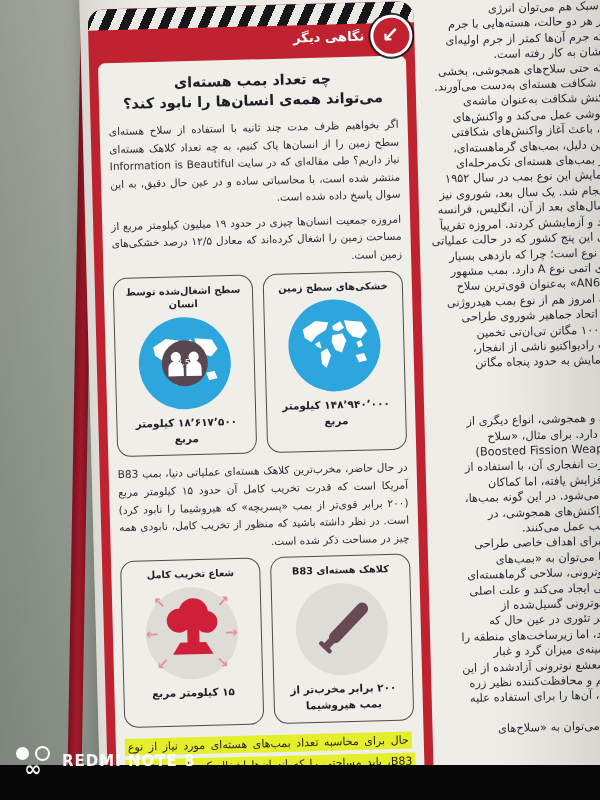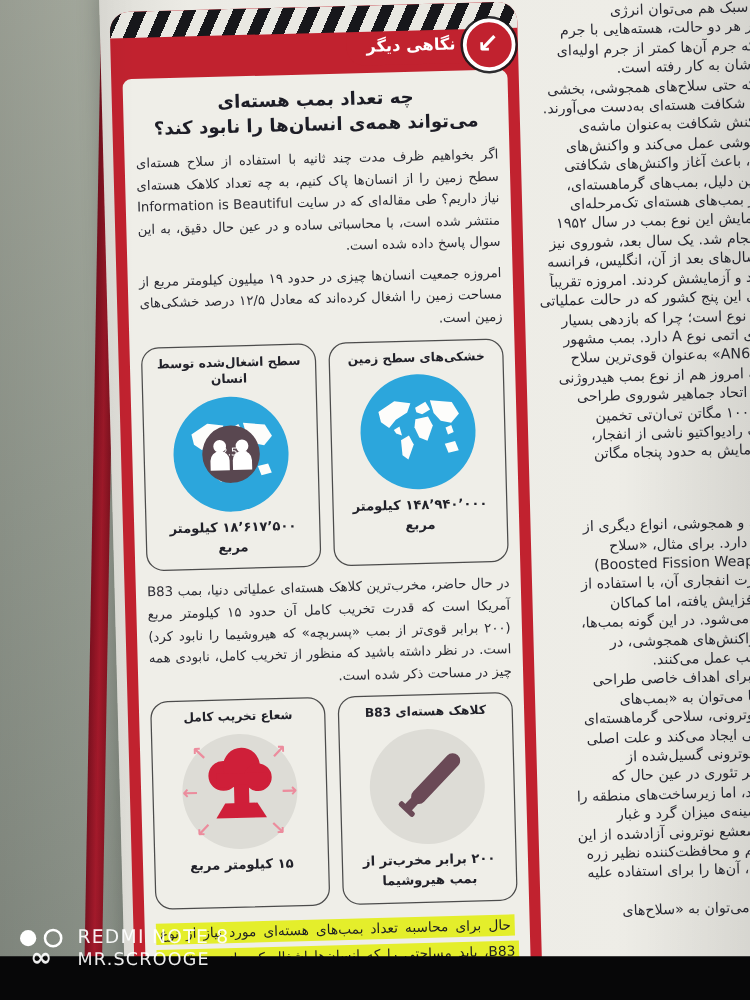--- a/index.html
+++ b/index.html
@@ -65,21 +65,21 @@
   .bottom-bar{position:absolute;left:0;right:0;bottom:0;height:35px;background:#070708;z-index:20;}
   .shade{position:absolute;inset:0;z-index:15;pointer-events:none;
          background:linear-gradient(90deg,rgba(0,0,0,.10) 0%,rgba(0,0,0,0) 18%,rgba(0,0,0,0) 82%,rgba(0,0,0,.08) 100%);}
   .watermark{position:absolute;left:16px;bottom:24px;z-index:30;display:flex;align-items:center;gap:12px;
              color:rgba(255,255,255,.93);}
   .wm-logo{display:flex;flex-direction:column;align-items:center;gap:1px;}
   .wm-cams{display:flex;gap:6px;align-items:center;}
   .cam-a{width:13px;height:13px;border-radius:50%;background:#fff;}
   .cam-b{width:11px;height:11px;border-radius:50%;border:2px solid #fff;}
   .wm-inf{font-size:21px;line-height:14px;font-weight:bold;}
-  .wm-text{display:flex;flex-direction:column;gap:2px;font-weight:normal;letter-spacing:1px;}
+  .wm-text{display:flex;flex-direction:row;gap:18px;font-weight:bold;letter-spacing:1px;}
   .wm-device{font-size:15px;}
   .wm-user{font-size:14px;}
 </style>
 </head>
 <body>
 
 <div class="photo">
 
   <div class="spine"></div>
 
@@ -261,17 +261,16 @@
   <div class="watermark">
     <div class="wm-logo">
       <div class="wm-cams">
         <div class="cam-a"></div>
         <div class="cam-b"></div>
       </div>
       <div class="wm-inf">∞</div>
     </div>
     <div class="wm-text">
       <span class="wm-device">REDMI NOTE 8</span>
-      <span class="wm-user">MR.SCROOGE</span>
     </div>
   </div>
 
 </div>
 
 </body></html>

